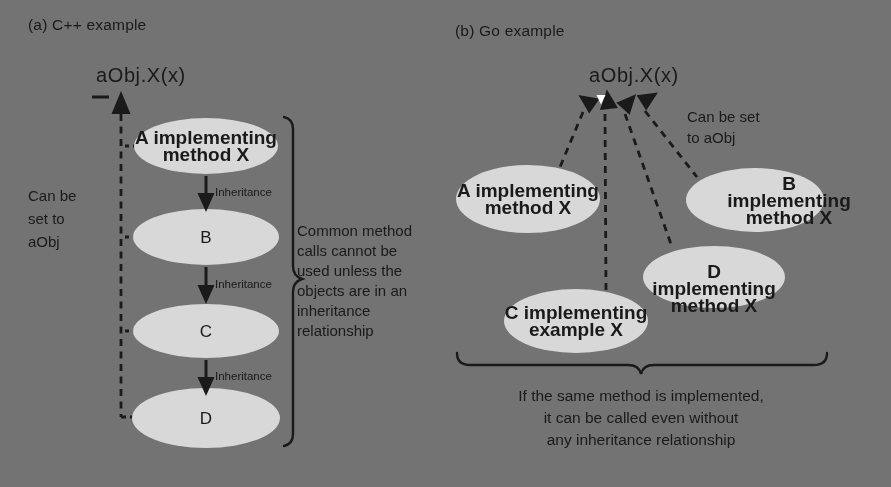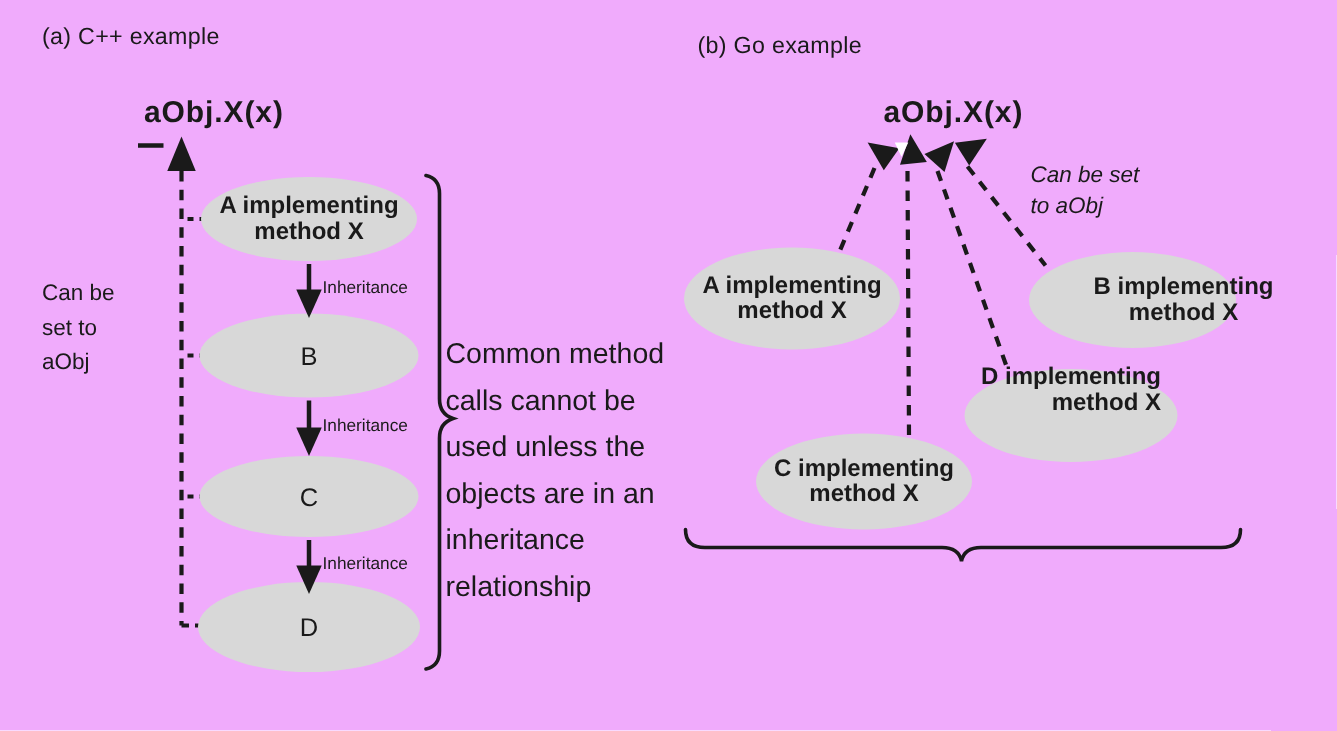--- a/index.html
+++ b/index.html
@@ -1,31 +1,31 @@
 <!DOCTYPE html>
 <html><head>
 <meta charset="utf-8">
 <style>
   html,body{margin:0;padding:0;background:#ffffff;}
   #figure{
-    position:relative;width:891px;height:487px;background:#f0abfc;overflow:hidden;
+    position:relative;width:891px;height:487px;background:#737373;overflow:hidden;
     font-family:"Liberation Sans", sans-serif;color:#1a1a1a;
   }
   #diagram-svg{position:absolute;left:0;top:0;width:891px;height:487px;}
   .txt{position:absolute;white-space:pre-line;color:#1a1a1a;}
   .panel-title{font-size:15.5px;font-weight:500;letter-spacing:.2px;}
-  .call-expr{font-size:20px;font-weight:700;letter-spacing:.6px;}
+  .call-expr{font-size:20px;font-weight:400;letter-spacing:.6px;}
   .node-label{
     position:absolute;display:flex;align-items:center;justify-content:center;
-    text-align:center;white-space:pre-line;font-size:16px;font-weight:600;line-height:17px;
+    text-align:center;white-space:pre-line;font-size:19px;font-weight:600;line-height:17px;
   }
   .node-letter{font-size:17px;font-weight:500;}
   .edge-label{font-size:11.5px;font-weight:500;}
   .side-note{font-size:15px;line-height:23px;}
-  .brace-note-a{font-size:19px;line-height:31px;}
+  .brace-note-a{font-size:15px;line-height:20px;}
   .brace-note-b{font-size:15.5px;line-height:22px;text-align:center;}
 </style>
 </head>
 <body>
 
 <div id="figure">
 
   <svg id="diagram-svg" viewBox="0 0 891 487">
 
     <line x1="92" y1="97" x2="109" y2="97" stroke="#1a1a1a" stroke-width="3"></line>
@@ -90,28 +90,31 @@
   <div class="txt edge-label" style="left:215px;top:278px;">Inheritance</div>
   <div class="txt edge-label" style="left:215px;top:370px;">Inheritance</div>
 
   <div class="txt brace-note-a" style="left:297px;top:221px;width:150px;">Common method
 calls cannot be
 used unless the
 objects are in an
 inheritance
 relationship</div>
 
-  <div class="txt panel-title" style="left:465px;top:22px;">(b) Go example</div>
+  <div class="txt panel-title" style="left:455px;top:22px;">(b) Go example</div>
   <div class="txt call-expr" style="left:589px;top:64px;">aObj.X(x)</div>
-  <div class="txt side-note" style="left:687px;top:106px;line-height:21px;font-style:italic;">Can be set
+  <div class="txt side-note" style="left:687px;top:106px;line-height:21px;">Can be set
 to aObj</div>
 
   <div class="node-label" style="left:456px;top:165px;width:144px;height:68px;">A implementing
 method X</div>
   <div class="node-label" style="left:720px;top:168px;width:138px;height:64px;">B implementing
 method X</div>
   <div class="node-label" style="left:504px;top:289px;width:144px;height:64px;">C implementing
-method X</div>
-  <div class="node-label" style="left:643px;top:229px;width:142px;height:62px;text-align:right;">D implementing
+example X</div>
+  <div class="node-label" style="left:643px;top:257px;width:142px;height:62px;">D implementing
 method X</div>
 
+  <div class="txt brace-note-b" style="left:451px;top:385px;width:380px;">If the same method is implemented,
+it can be called even without
+any inheritance relationship</div>
 
 </div>
 
 </body></html>

